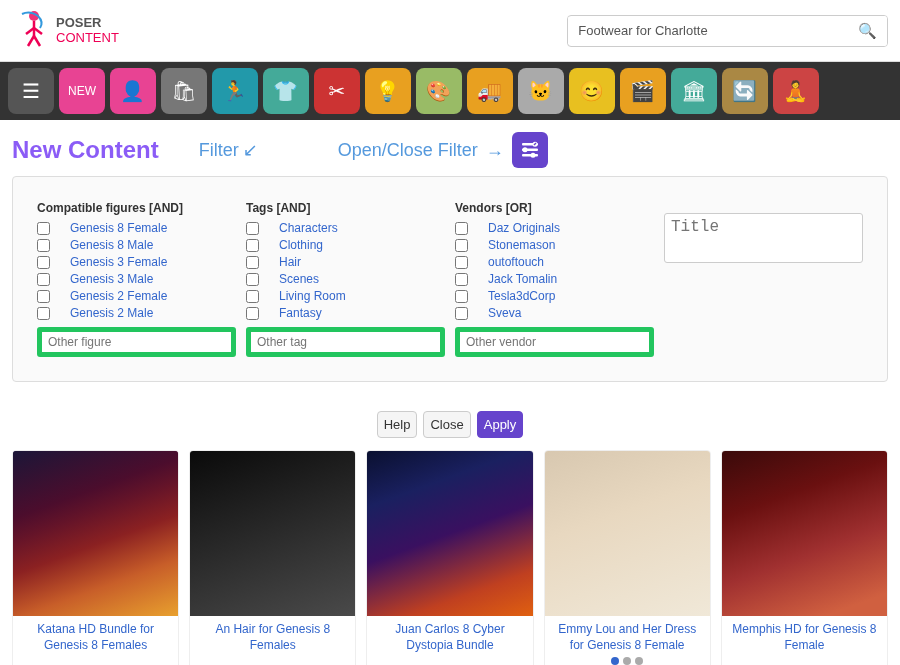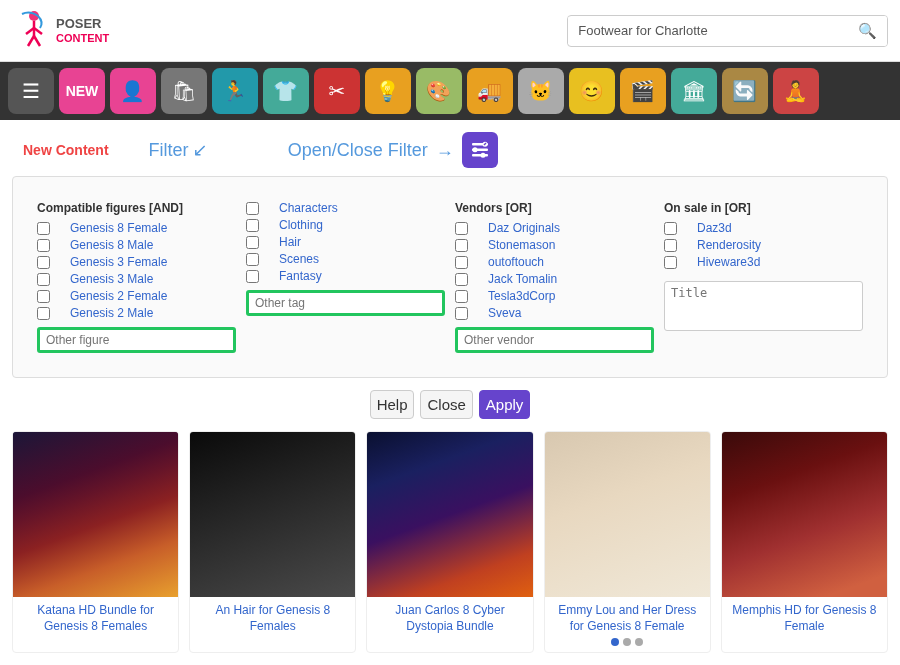--- a/index.html
+++ b/index.html
@@ -27,37 +27,37 @@
     .nav-truck { background: #e8a020; }
     .nav-cat { background: #aaa; }
     .nav-face { background: #e8c020; }
     .nav-film { background: #e8a020; }
     .nav-building { background: #4a9; }
     .nav-clock { background: #a84; }
     .nav-meditate { background: #c44; }
 
     
     .main { background: #fff; padding: 12px; }
-    .page-title { font-size: 14px; font-weight: bold; color: #ef4444; margin-left: 11px; }
+    .page-title { font-size: 24px; font-weight: bold; color: #8b5cf6; }
     .annotation-text { font-family: 'Comic Sans MS', cursive, sans-serif; color: #5599dd; font-size: 18px; }
 
     
     .filter-panel { border: 1px solid #ddd; border-radius: 4px; padding: 24px; background: #fafafa; margin-bottom: 12px; }
     .filter-row { display: flex; gap: 10px; }
     .filter-col { flex: 1; }
     .filter-label { font-weight: bold; color: #333; margin-bottom: 6px; font-size: 12px; }
     .checkbox-item { display: flex; align-items: center; gap: 20px; margin-bottom: 3px; font-size: 12px; }
     .checkbox-item input[type=checkbox] { margin: 0; }
     .checkbox-item label { color: #3366cc; cursor: pointer; }
-    .other-input { width: 100%; border: 3px solid #22c55e; border-radius: 3px; padding: 3px 6px; font-size: 12px; color: #888; margin-top: 4px; }
-    .title-textarea { width: 100%; border: 1px solid #ccc; border-radius: 3px; padding: 4px 6px; font-size: 12px; height: 50px; resize: none; margin-top: 2px; }
+    .other-input { width: 100%; border: 5px solid #22c55e; border-radius: 3px; padding: 3px 6px; font-size: 12px; color: #888; margin-top: 4px; }
+    .title-textarea { width: 100%; border: 1px solid #ccc; border-radius: 3px; padding: 4px 6px; font-size: 16px; height: 50px; resize: none; margin-top: 2px; font-family: Liberation Mono, monospace; }
 
     
     .filter-buttons { display: flex; justify-content: center; gap: 6px; margin-bottom: 12px; }
-    .btn { padding: 5px 6px; border-radius: 4px; border: 1px solid #ccc; cursor: pointer; font-size: 15px; }
+    .btn { padding: 5px 6px; border-radius: 4px; border: 1px solid #ccc; cursor: pointer; font-size: 13px; margin-top: 17px; }
     .btn-default { background: #f5f5f5; color: #333; }
     .btn-primary { background: #6644cc; color: #fff; border-color: #6644cc; }
 
     
     .filter-toggle-btn { width: 36px; height: 36px; background: #6644cc; border: none; border-radius: 6px; cursor: pointer; display: flex; align-items: center; justify-content: center; color: #fff; font-size: 16px; margin-left: auto; }
 
     
     .product-grid { display: grid; grid-template-columns: repeat(5, 1fr); gap: 10px; }
     .product-card { background: #fff; border: 1px solid #eee; border-radius: 4px; overflow: hidden; cursor: pointer; }
     .product-img-placeholder { width: 100%; height: 160px; }
@@ -85,32 +85,32 @@
       <circle cx="22" cy="8" r="5" fill="#e05" opacity="0.8"></circle>
       <line x1="22" y1="13" x2="22" y2="28" stroke="#e05" stroke-width="2.5"></line>
       <line x1="22" y1="20" x2="14" y2="26" stroke="#e05" stroke-width="2.5"></line>
       <line x1="22" y1="20" x2="30" y2="26" stroke="#e05" stroke-width="2.5"></line>
       <line x1="22" y1="28" x2="16" y2="38" stroke="#e05" stroke-width="2.5"></line>
       <line x1="22" y1="28" x2="28" y2="38" stroke="#e05" stroke-width="2.5"></line>
       <path d="M10 6 Q18 2 26 8 Q32 14 28 20" stroke="#3399dd" stroke-width="2" fill="none"></path>
     </svg>
     <div style="display:flex;flex-direction:column;line-height:1.1;">
       <span style="font-weight:bold;font-size:13px;color:#555;">POSER</span>
-      <span style="font-weight:bold;font-size:11px;color:#e05;">CONTENT</span>
+      <span style="font-weight:normal;font-size:13px;color:#e05;">CONTENT</span>
     </div>
   </div>
   <div class="search-bar" style="margin-left:auto;">
     <input type="text" style="width: 280px; border: none; outline: none; padding: 6px 10px; font-size: 13px; color: rgb(85, 85, 85);" value="Footwear for Charlotte" placeholder="Footwear for Charlotte">
     <button style="background:#fff;border:none;padding:6px 10px;cursor:pointer;color:#888;font-size:15px;">🔍</button>
   </div>
 </div>
 
 <div class="navbar">
   <button class="nav-btn nav-menu">☰</button>
-  <button class="nav-btn nav-new" style="font-size:14px;font-weight:bold;">NEW</button>
+  <button class="nav-btn nav-new" style="font-size:12px;font-weight:normal;">NEW</button>
   <button class="nav-btn nav-person">👤</button>
   <button class="nav-btn nav-bag">🛍</button>
   <button class="nav-btn nav-run">🏃</button>
   <button class="nav-btn nav-shirt">👕</button>
   <button class="nav-btn nav-scissors">✂</button>
   <button class="nav-btn nav-bulb">💡</button>
   <button class="nav-btn nav-paint">🎨</button>
   <button class="nav-btn nav-truck">🚚</button>
   <button class="nav-btn nav-cat">🐱</button>
   <button class="nav-btn nav-face">😊</button>
@@ -174,38 +174,43 @@
           <label>Genesis 2 Female</label>
         </div>
         <div class="checkbox-item">
           <input type="checkbox" style="">
           <label>Genesis 2 Male</label>
         </div>
         <input type="text" class="other-input" placeholder="Other figure" style="">
       </div>
 
       <div class="filter-col">
+        <div class="filter-label">Tags [AND]</div>
         <div class="checkbox-item">
           <input type="checkbox" style="">
           <label>Characters</label>
         </div>
         <div class="checkbox-item">
           <input type="checkbox" style="">
           <label>Clothing</label>
         </div>
         <div class="checkbox-item">
           <input type="checkbox" style="">
           <label>Hair</label>
         </div>
         <div class="checkbox-item">
           <input type="checkbox" style="">
           <label>Scenes</label>
         </div>
         <div class="checkbox-item">
           <input type="checkbox" style="">
+          <label>Living Room</label>
+        </div>
+        <div class="checkbox-item">
+          <input type="checkbox" style="">
           <label>Fantasy</label>
         </div>
         <input type="text" class="other-input" placeholder="Other tag" style="">
       </div>
 
       <div class="filter-col">
         <div class="filter-label">Vendors [OR]</div>
         <div class="checkbox-item">
           <input type="checkbox" style="">
           <label>Daz Originals</label>
@@ -227,35 +232,20 @@
           <label>Tesla3dCorp</label>
         </div>
         <div class="checkbox-item">
           <input type="checkbox" style="">
           <label>Sveva</label>
         </div>
         <input type="text" class="other-input" placeholder="Other vendor" style="">
       </div>
 
       <div class="filter-col">
-        <div>
-          <div class="filter-label">On sale in [OR]</div>
-          <div class="checkbox-item">
-            <input type="checkbox" style="">
-            <label>Daz3d</label>
-          </div>
-          <div class="checkbox-item">
-            <input type="checkbox" style="">
-            <label>Renderosity</label>
-          </div>
-          <div class="checkbox-item">
-            <input type="checkbox" style="">
-            <label>Hiveware3d</label>
-          </div>
-        </div>
         <div style="margin-top:10px;">
           <textarea class="title-textarea" placeholder="Title" style=""></textarea>
         </div>
       </div>
     </div>
   </div>
 
   <div class="filter-buttons">
     <button class="btn btn-default">Help</button>
     <button class="btn btn-default">Close</button>

